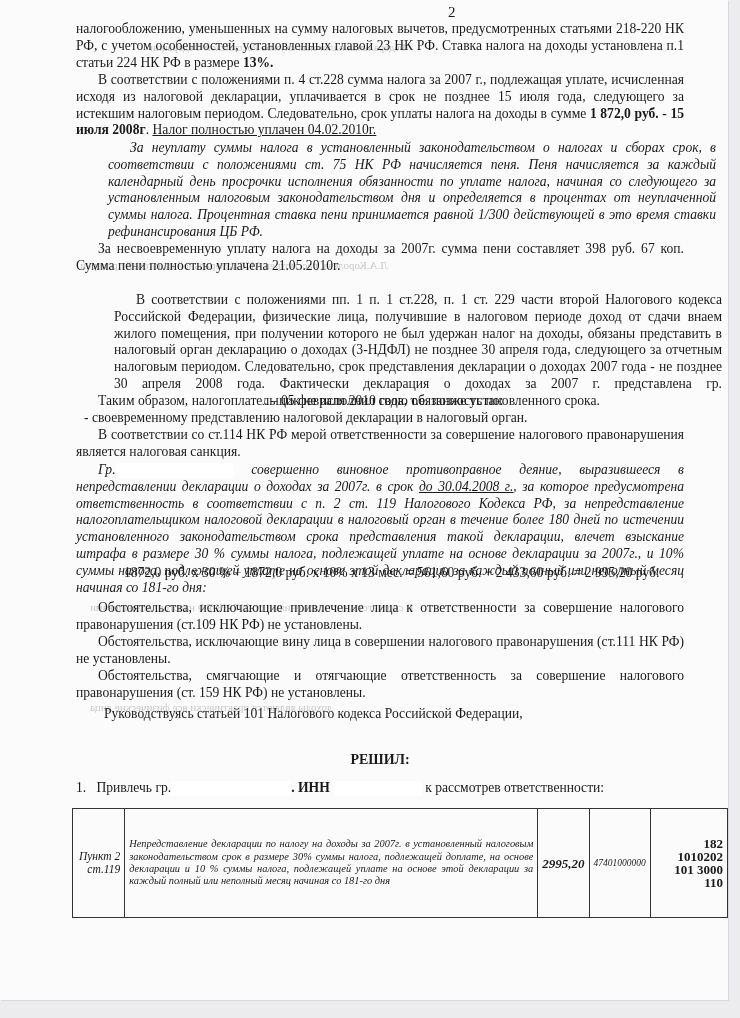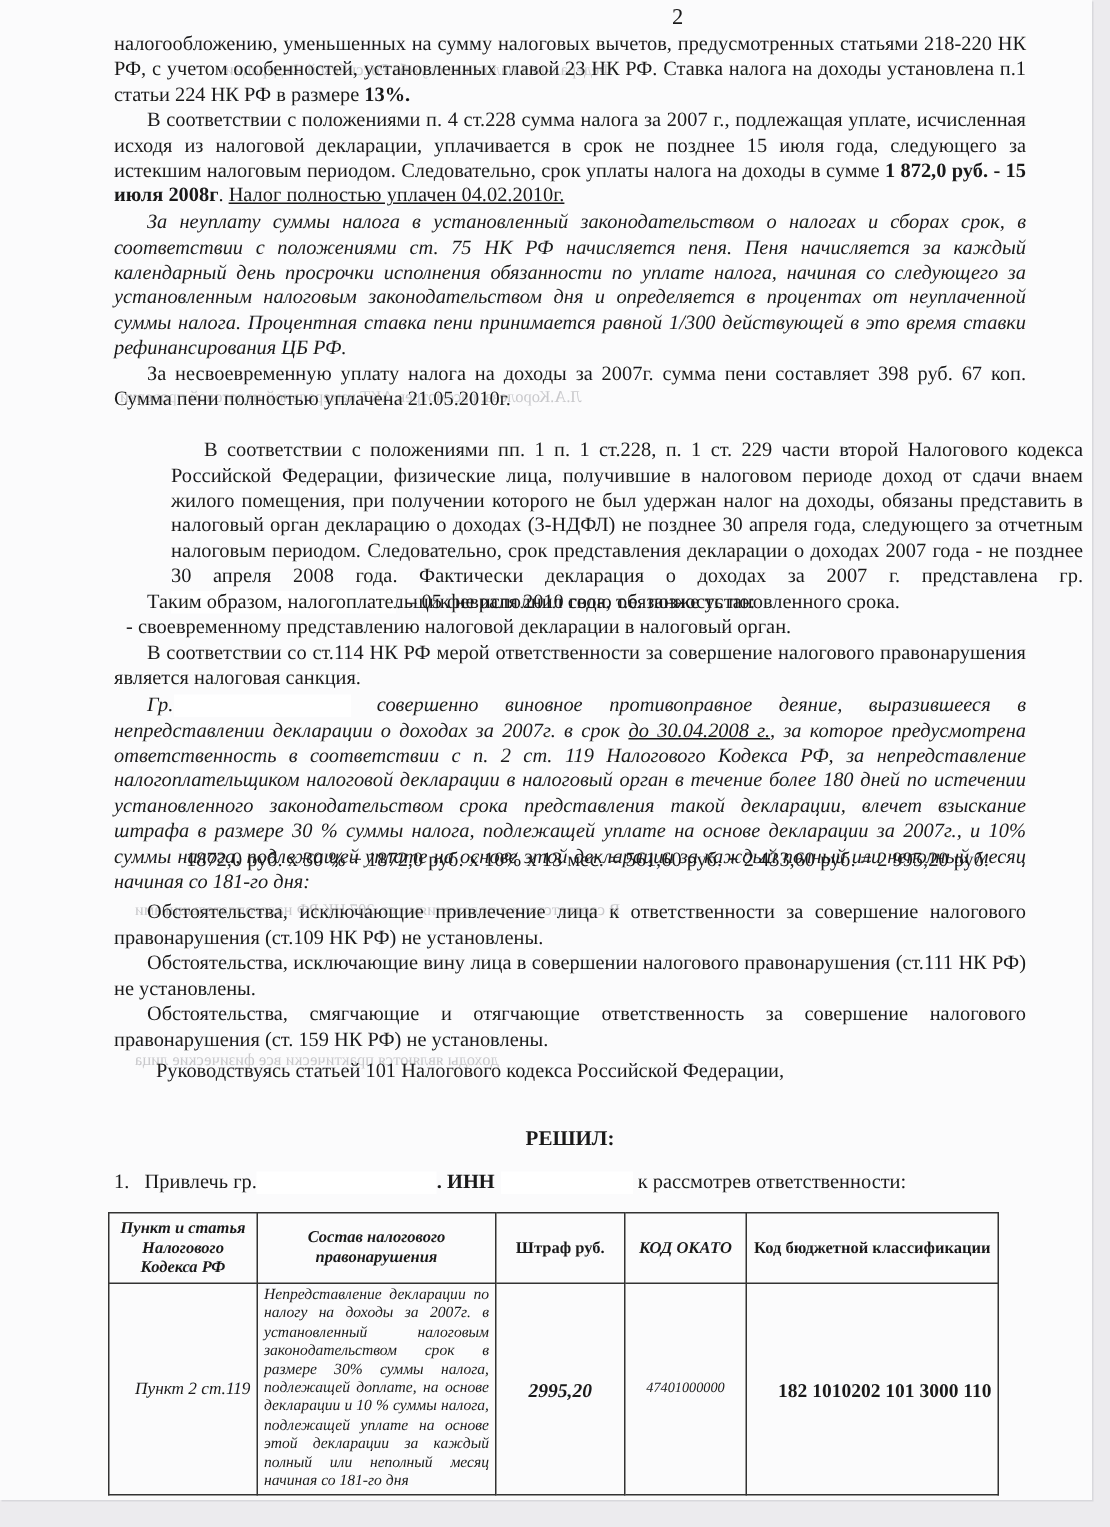--- a/index.html
+++ b/index.html
@@ -19,21 +19,21 @@
     position: absolute; font-size: 11px; color: #c9c9cc; line-height: 14px;
     white-space: nowrap; pointer-events: none; transform: scaleX(-1);
   }
   .content {
     position: absolute; left: 76px; top: 0; width: 608px;
     font-size: 13.6px; line-height: 16.8px;
   }
   .pnum { position: absolute; left: 372px; top: 4px; font-size: 15px; }
   .p { position: absolute; left: 0; width: 608px; text-align: justify; }
   .p.indent { text-indent: 22px; }
-  .it { font-style: italic; }
+  .it { font-style: italic; margin-left: 32px; }
   .b { font-weight: bold; }
   .u { text-decoration: underline; }
   .redact { display: inline-block; background: #ffffff; height: 15px; vertical-align: middle; }
   .center { text-align: center; }
   table.t {
     position: absolute; left: 72px; top: 808px; border-collapse: collapse;
     font-size: 11px; line-height: 13px;
   }
   table.t td { border: 1.3px solid #333; padding: 2px 4px; vertical-align: middle; }
   table.t .h { font-weight: bold; text-align: center; }
@@ -87,27 +87,20 @@
 
     <div class="p center b" style="top:752px;font-size:14px;">РЕШИЛ:</div>
 
     <div class="p" style="top:780px;left:0;">
       <span>1.</span>&nbsp;&nbsp;&nbsp;<span>Привлечь гр.</span><span class="redact" style="width:120px;"></span><span class="b">. ИНН</span><span class="redact" style="width:88px;margin-left:4px;"></span> <span>к рассмотрев ответственности:</span>
     </div>
   </div>
 
   <table class="t">
     <tbody>
-        <tr>
-      <td class="h hi" style="width:90px;height:42px;">Пункт и статья Налогового Кодекса РФ</td>
-      <td class="h hi" style="width:150px;">Состав налогового правонарушения</td>
-      <td class="h" style="width:77px;">Штраф руб.</td>
-      <td class="h hi" style="width:72px;">КОД ОКАТО</td>
-      <td class="h" style="width:159px;">Код бюджетной классификации</td>
-    </tr>
     <tr>
       <td class="hi" style="text-align:right;font-size:11.5px;height:104px;">Пункт 2 ст.119</td>
       <td class="desc">Непредставление декларации по налогу на доходы за 2007г. в установленный налоговым законодательством срок в размере 30% суммы налога, подлежащей доплате, на основе декларации и 10 % суммы налога, подлежащей уплате на основе этой декларации за каждый полный или неполный месяц начиная со 181-го дня</td>
       <td style="text-align:center;font-weight:bold;font-style:italic;font-size:13px;">2995,20</td>
       <td style="text-align:center;font-style:italic;font-size:9.5px;">47401000000</td>
       <td style="text-align:right;font-weight:bold;font-size:13px;">182 1010202 101 3000 110</td>
     </tr>
   </tbody>
     </table>
 </div>

